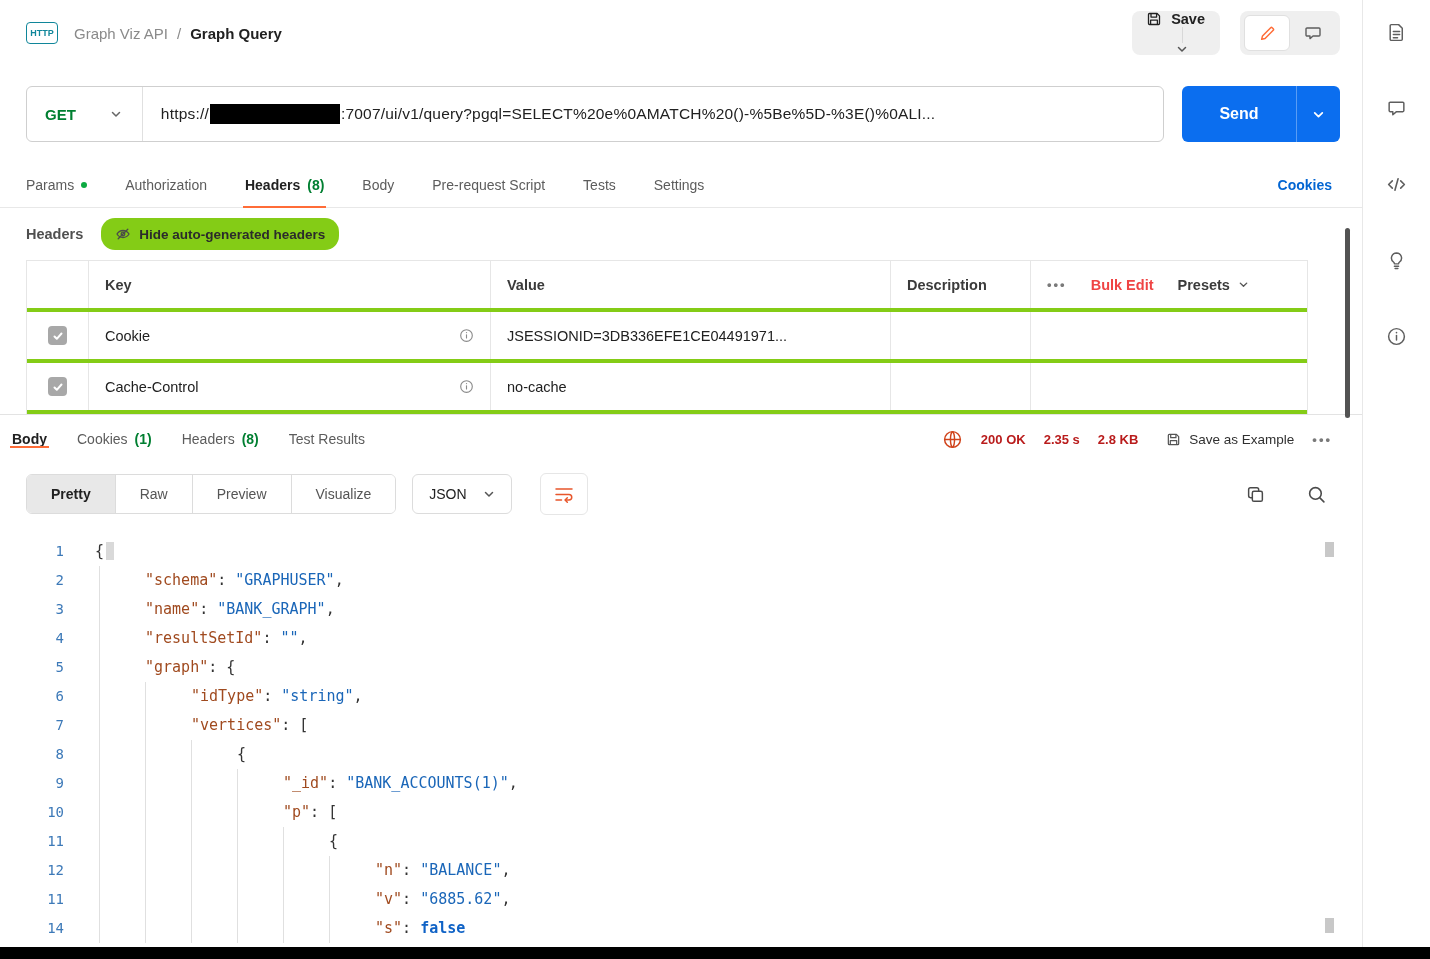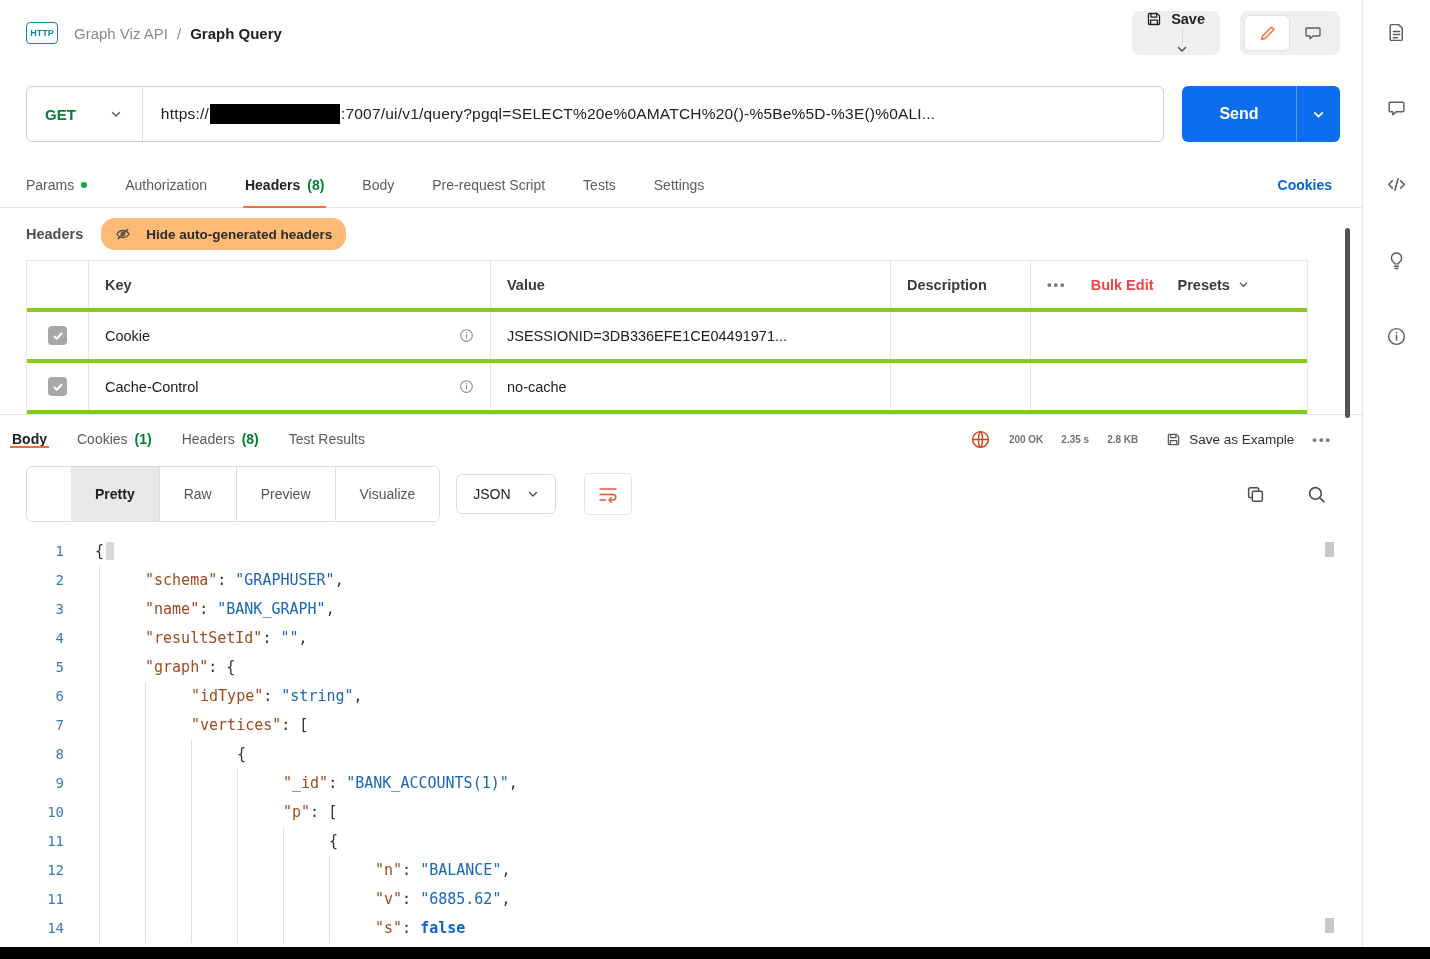--- a/index.html
+++ b/index.html
@@ -54,46 +54,46 @@
   .tab { display:flex; align-items:center; gap:7px; font-size:14px; color:#5C5C5C; position:relative; cursor:pointer; }
   .tab.active { color:#212121; font-weight:600; }
   .tab.active::after { content:""; position:absolute; left:-2px; right:-2px; bottom:-1px; height:2px; background:#FF6C37; }
   .tab .count { color:#007F31; font-weight:600; }
   .green-dot { width:6px; height:6px; border-radius:50%; background:#0CAA41; margin-top:1px; }
   .cookies-link { margin-left:auto; align-self:center; color:#0265D2; font-weight:600; font-size:14px; cursor:pointer; }
 
   
   .headers-bar { display:flex; align-items:center; gap:18px; padding:0 26px; height:52px; flex:none; }
   .headers-title { font-size:14.5px; color:#4F4F4F; font-weight:600; }
-  .hide-toggle { display:flex; align-items:center; gap:15px; height:30px; padding:16px 14px; background:#fdba74; border-radius:14px; font-size:13.5px; font-weight:600; color:#2B2B2B; cursor:pointer; }
+  .hide-toggle { display:flex; align-items:center; gap:8px; height:30px; padding:16px 14px; background:#84cc16; border-radius:14px; font-size:13.5px; font-weight:600; color:#2B2B2B; cursor:pointer; }
 
   .headers-table { margin:0 54px 0 26px; border:1px solid #E6E6E6; border-bottom:none; flex:none; background:#fff; }
   .t-row { display:flex; height:51px; border-bottom:4px solid #84cc16; }
   .t-row.header { color:#3B3B3B; font-weight:600; }
   .cell { height:100%; display:flex; align-items:center; border-right:1px solid #E6E6E6; padding:0 16px; font-size:14.5px; }
   .c-check { width:62px; justify-content:center; padding:0; }
   .c-key { width:402px; }
   .c-value { width:400px; }
   .c-desc { width:140px; }
   .c-actions { flex:1; border-right:none; gap:24px; }
   .checkbox { width:19px; height:19px; border-radius:4px; background:#A8A8A8; display:flex; align-items:center; justify-content:center; cursor:pointer; }
   .info-ic { margin-left:auto; color:#8A8A8A; cursor:pointer; flex:none; }
   .dots { color:#7A7A7A; font-weight:bold; letter-spacing:2px; font-size:13px; cursor:pointer; }
   .presets { display:flex; align-items:center; gap:8px; cursor:pointer; color:#3B3B3B; }
   .bulk { cursor:pointer; color:#ef4444; }
 
   
   .response { flex:1; border-top:1px solid #E3E3E3; display:flex; flex-direction:column; position:relative; min-height:0; }
   .resp-tabs { display:flex; align-items:center; gap:30px; padding:0 30px 0 12px; height:48px; flex:none; }
   .resp-meta { margin-left:auto; display:flex; align-items:center; gap:18px; }
-  .meta-green { color:#737373; font-size:10px; font-weight:600; }
+  .meta-green { color:#b91c1c; font-size:13px; font-weight:600; }
   .save-example { display:flex; align-items:center; gap:8px; color:#303030; font-size:13.5px; font-weight:500; cursor:pointer; margin-left:10px; }
 
   .resp-toolbar { display:flex; align-items:center; padding:0 36px 0 26px; gap:16px; height:62px; flex:none; }
-  .view-group { display:flex; height:56px; border:1px solid #DCDCDC; border-radius:6px; overflow:hidden;padding-left:44px; }
+  .view-group { display:flex; height:40px; border:1px solid #DCDCDC; border-radius:6px; overflow:hidden; }
   .view-seg { padding:0 24px; display:flex; align-items:center; font-size:14px; color:#555; border-right:1px solid #DCDCDC; background:#fff; cursor:pointer; }
   .view-seg:last-child { border-right:none; }
   .view-seg.active { background:#E8E8E8; color:#212121; font-weight:600; }
   .json-select { height:40px; border:1px solid #DCDCDC; border-radius:6px; display:flex; align-items:center; gap:16px; padding:0 16px; font-size:14px; color:#212121; cursor:pointer; }
   .wrap-btn { height:42px; width:48px; border:1px solid #E6E6E6; border-radius:6px; display:flex; align-items:center; justify-content:center; margin-left:12px; cursor:pointer; }
   .resp-toolbar-right { margin-left:auto; display:flex; gap:42px; color:#4A4A4A; }
   .icon-btn { cursor:pointer; display:flex; align-items:center; }
 
   
   .code-area { flex:1; position:relative; font-family:"DejaVu Sans Mono", monospace; font-size:15px; padding-top:12px; overflow:hidden; display:flex; min-height:0; }

